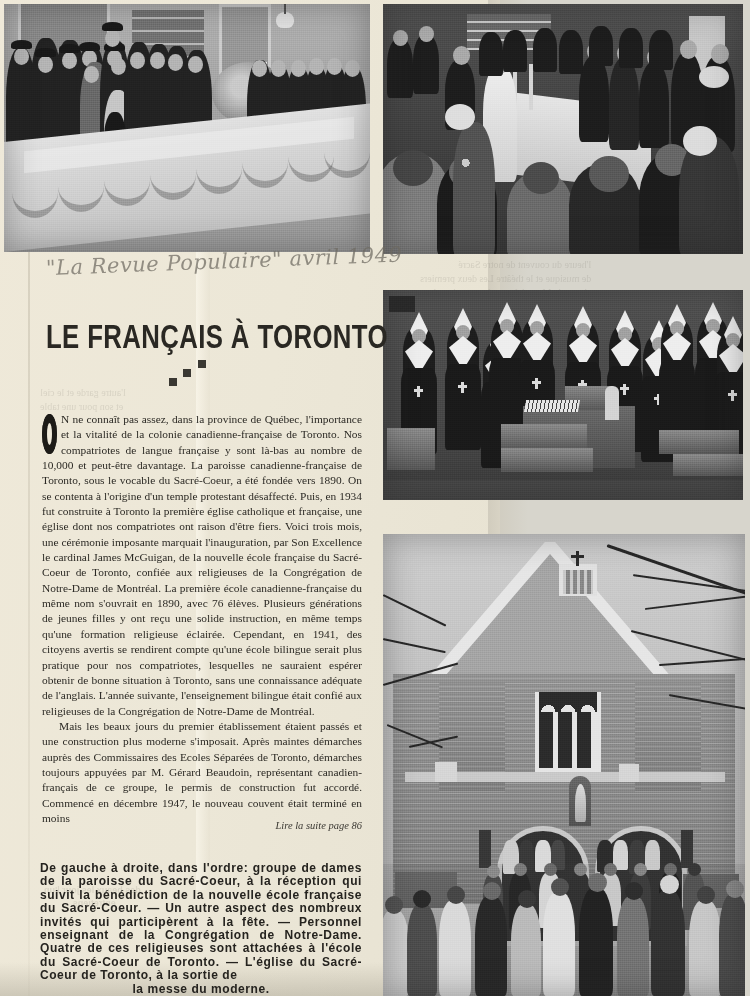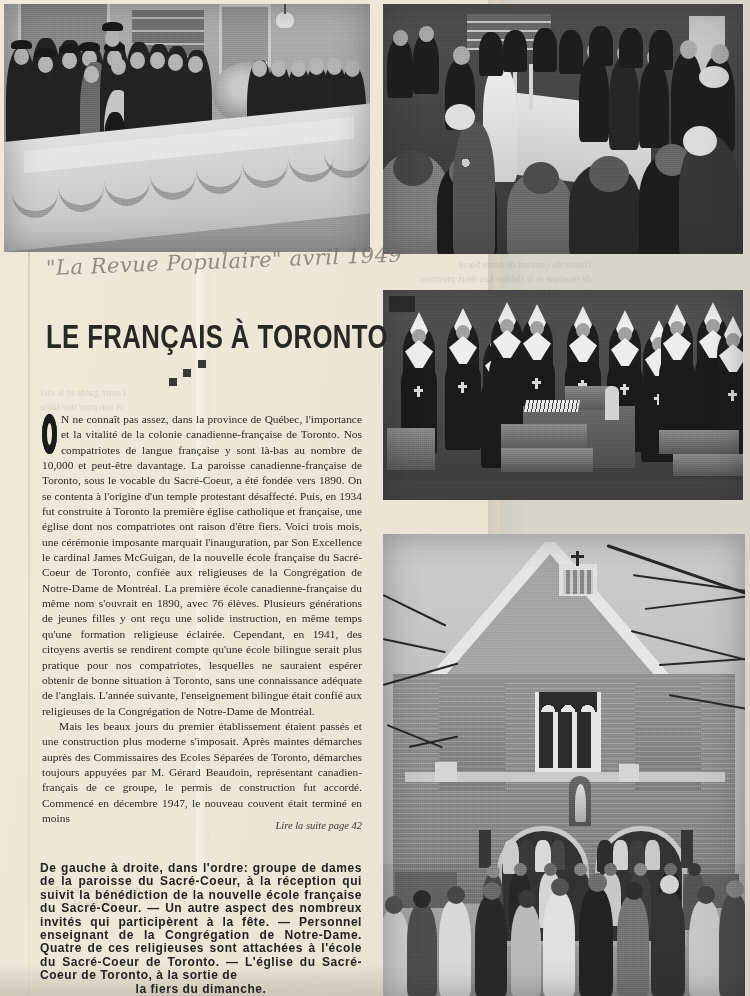--- a/index.html
+++ b/index.html
@@ -518,20 +518,20 @@
   <div class="sq sq3"></div>
 
   <div class="col">
     <div class="dropcap">
         <i></i>
       </div>
     <p>N ne connaît pas assez, dans la province de Québec, l'importance et la vitalité de la colonie canadienne-française de Toronto. Nos compatriotes de langue française y sont là-bas au nombre de 10,000 et peut-être davantage. La paroisse canadienne-française de Toronto, sous le vocable du Sacré-Coeur, a été fondée vers 1890. On se contenta à l'origine d'un temple protestant désaffecté. Puis, en 1934 fut construite à Toronto la première église catholique et française, une église dont nos compatriotes ont raison d'être fiers. Voici trois mois, une cérémonie imposante marquait l'inauguration, par Son Excellence le cardinal James McGuigan, de la nouvelle école française du Sacré-Coeur de Toronto, confiée aux religieuses de la Congrégation de Notre-Dame de Montréal. La première école canadienne-française du même nom s'ouvrait en 1890, avec 76 élèves. Plusieurs générations de jeunes filles y ont reçu une solide instruction, en même temps qu'une formation religieuse éclairée. Cependant, en 1941, des citoyens avertis se rendirent compte qu'une école bilingue serait plus pratique pour nos compatriotes, lesquelles ne sauraient espérer obtenir de bonne situation à Toronto, sans une connaissance adéquate de l'anglais. L'année suivante, l'enseignement bilingue était confié aux religieuses de la Congrégation de Notre-Dame de Montréal.</p>
     <p class="ind">Mais les beaux jours du premier établissement étaient passés et une construction plus moderne s'imposait. Après maintes démarches auprès des Commissaires des Ecoles Séparées de Toronto, démarches toujours appuyées par M. Gérard Beaudoin, représentant canadien-français de ce groupe, le permis de construction fut accordé. Commencé en décembre 1947, le nouveau couvent était terminé en moins</p>
   </div>
 
-  <div class="suite">Lire la suite page 42</div>
+  <div class="suite">Lire la suite page 86</div>
 
   <div class="caption">
     <span>De gauche à droite, dans l'ordre: groupe de dames de la paroisse du Sacré-Coeur, à la réception qui suivit la bénédiction de la nouvelle école française du Sacré-Coeur. — Un autre aspect des nombreux invités qui participèrent à la fête. — Personnel enseignant de la Congrégation de Notre-Dame. Quatre de ces religieuses sont attachées à l'école du Sacré-Coeur de Toronto. — L'église du Sacré-Coeur de Toronto, à la sortie de</span>
-    <span class="last">la fiers du dimanche.</span>
+    <span class="last">la messe du moderne.</span>
   </div>
 
 </div>
 
 </body></html>

